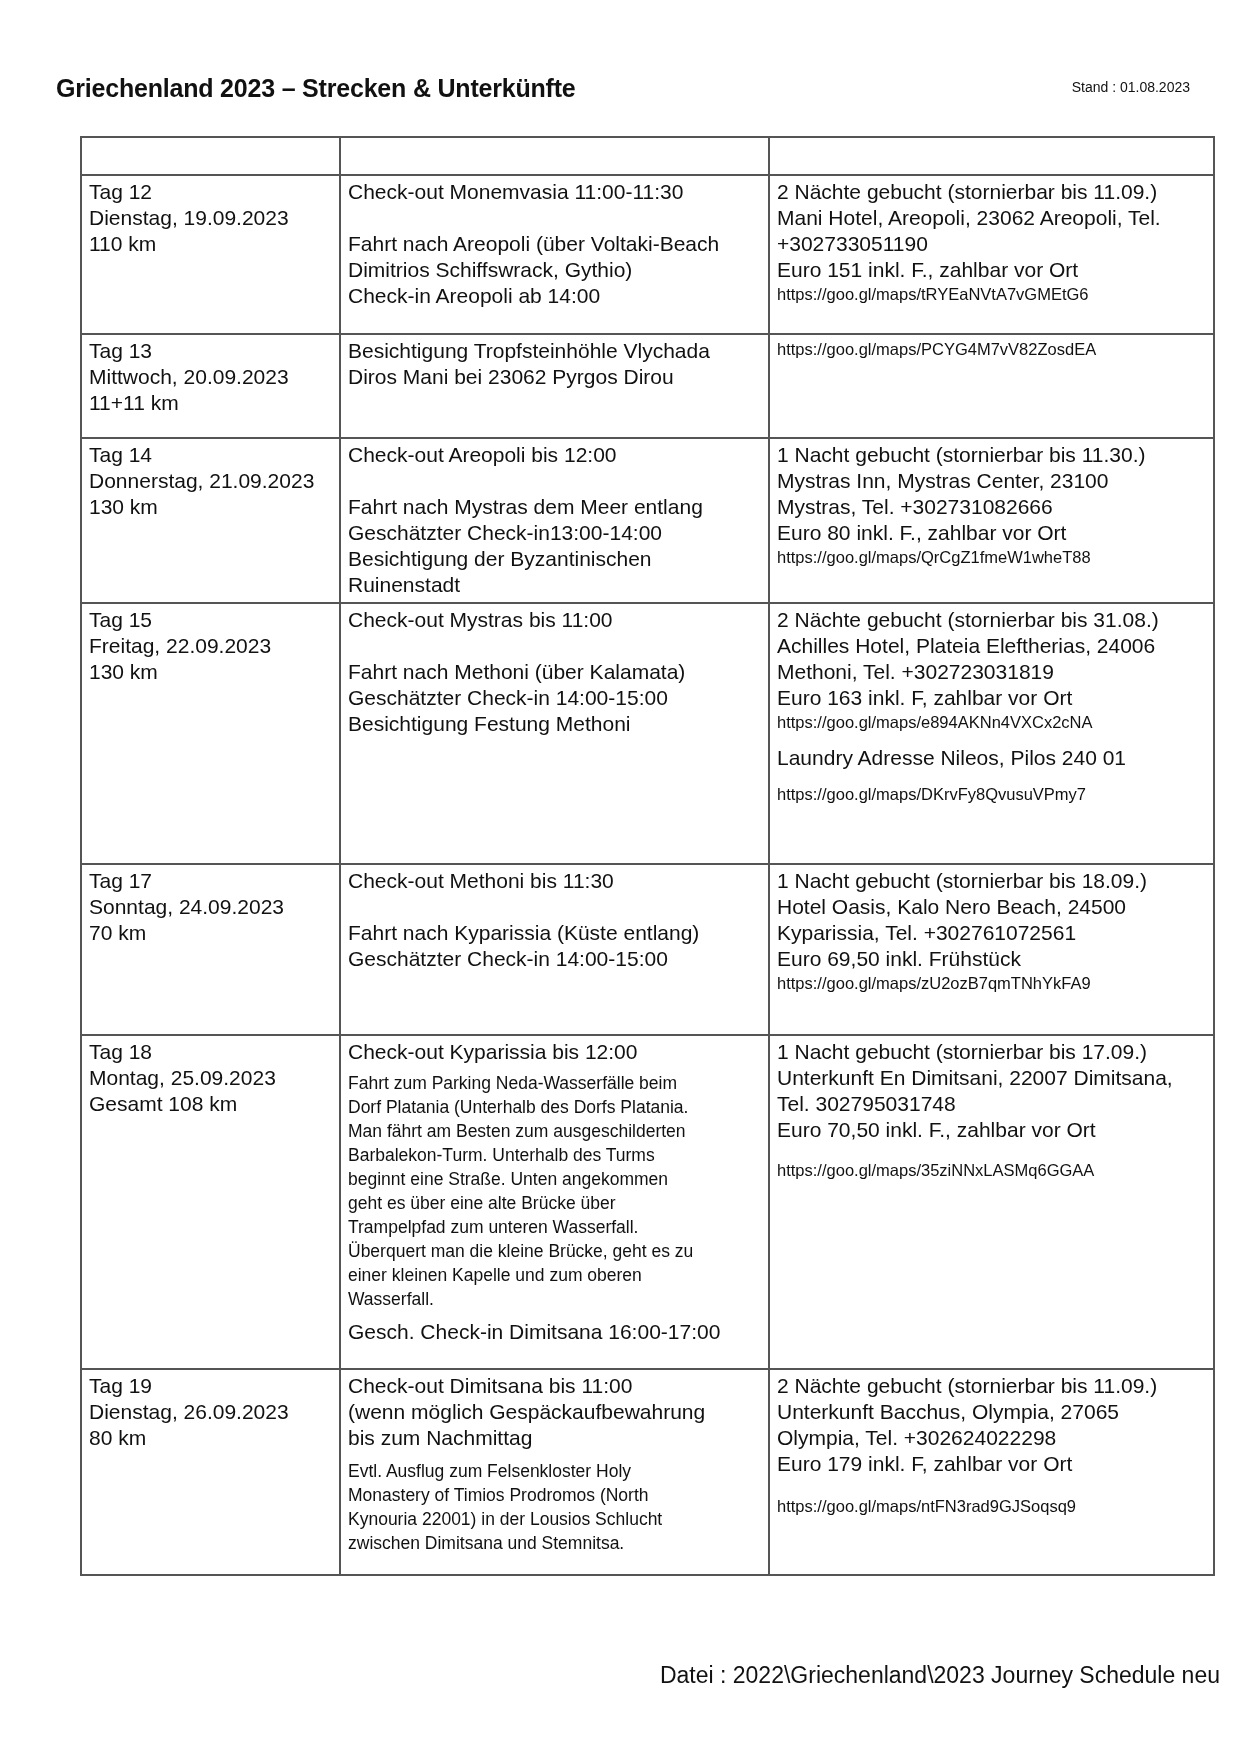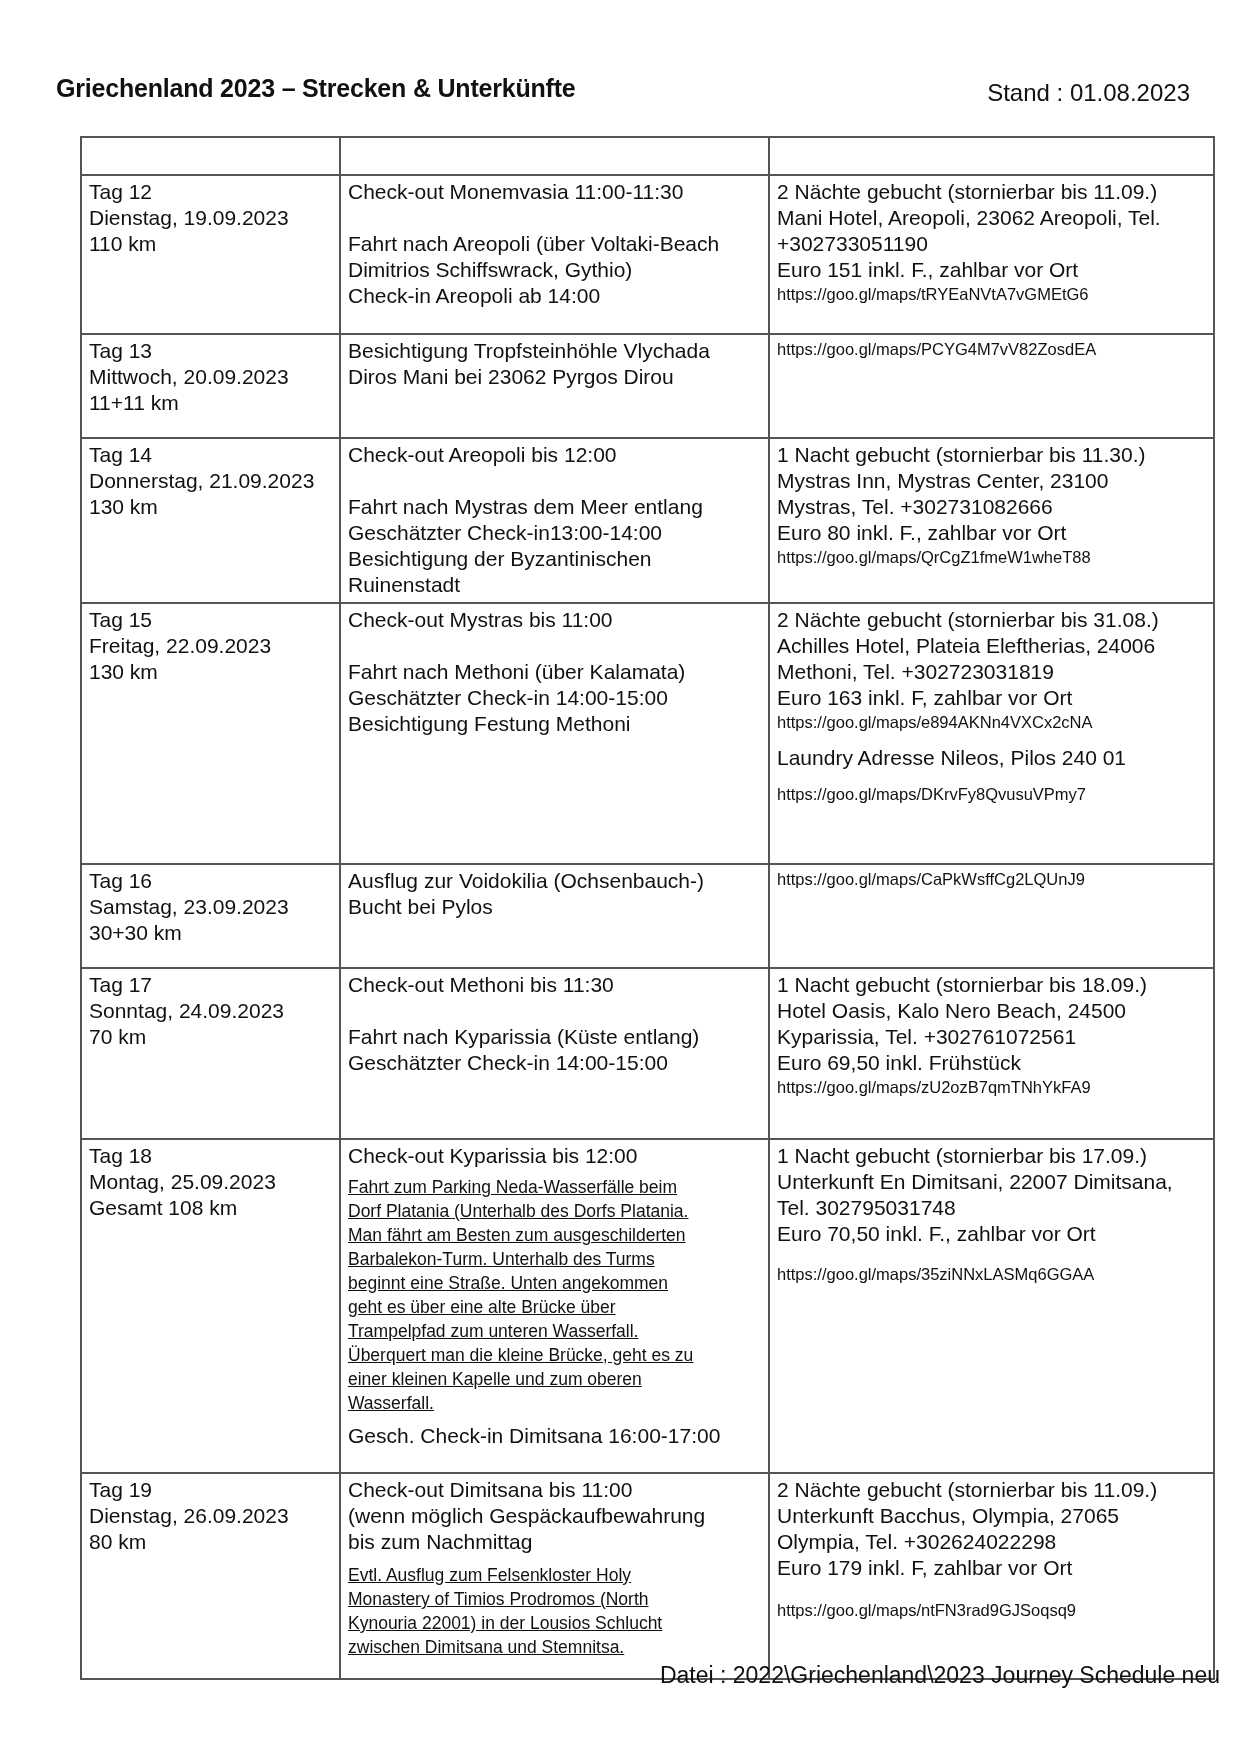--- a/index.html
+++ b/index.html
@@ -5,37 +5,37 @@
   html, body { margin: 0; padding: 0; background: #ffffff; }
   body {
     width: 1240px; height: 1754px; position: relative; overflow: hidden;
     font-family: "Liberation Sans", sans-serif; color: #111;
   }
   .title {
     position: absolute; left: 56px; top: 74px;
     font-size: 25px; font-weight: bold; letter-spacing: -0.2px;
   }
   .stand {
-    position: absolute; right: 50px; top: 79px; font-size: 24px;
+    position: absolute; right: 50px; top: 79px; font-size: 14px;
   }
   table.sched {
     position: absolute; left: 55px; top: 136px; width: 1133px;
     border-collapse: collapse; table-layout: fixed; margin-left: 25px;
   }
   table.sched td {
     border: 2px solid #555; vertical-align: top;
     padding: 3px 7px 4px 7px; font-size: 21px; line-height: 26px;
   }
   col.c1 { width: 259px; }
   col.c2 { width: 429px; }
   col.c3 { width: 445px; }
   .ln { display: block; white-space: nowrap; }
   .gap { display: block; height: 26px; }
   .gap-s { display: block; height: 12px; }
-  .small { font-size: 17.5px; line-height: 24px; display: block; text-decoration: underline; }
+  .small { font-size: 17.5px; line-height: 24px; display: block; }
   .link { font-size: 16.5px; line-height: 22px; display: block; color: #111; text-decoration: none; }
   .footer {
     position: absolute; right: 20px; top: 1662px; font-size: 23px;
   }
 </style>
 </head>
 <body>
 
 <div class="title">Griechenland 2023 – Strecken &amp; Unterkünfte</div>
 <div class="stand">Stand : 01.08.2023</div>
@@ -132,34 +132,20 @@
         <span class="ln">Methoni, Tel. +302723031819</span>
         <span class="ln">Euro 163 inkl. F, zahlbar vor Ort</span>
         <a class="link">https://goo.gl/maps/e894AKNn4VXCx2cNA</a>
         <span class="gap-s"></span>
         <span class="ln">Laundry Adresse Nileos, Pilos 240 01</span>
         <span class="gap-s"></span>
         <a class="link">https://goo.gl/maps/DKrvFy8QvusuVPmy7</a>
       </td>
     </tr>
 
-    <tr style="height:104px;">
-      <td>
-        <span class="ln">Tag 16</span>
-        <span class="ln">Samstag, 23.09.2023</span>
-        <span class="ln">30+30 km</span>
-      </td>
-      <td>
-        <span class="ln">Ausflug zur Voidokilia (Ochsenbauch-)</span>
-        <span class="ln">Bucht bei Pylos</span>
-      </td>
-      <td>
-        <a class="link">https://goo.gl/maps/CaPkWsffCg2LQUnJ9</a>
-      </td>
-    </tr>
 
     <tr style="height:171px;">
       <td>
         <span class="ln">Tag 17</span>
         <span class="ln">Sonntag, 24.09.2023</span>
         <span class="ln">70 km</span>
       </td>
       <td>
         <span class="ln">Check-out Methoni bis 11:30</span>
         <span class="gap"></span>

